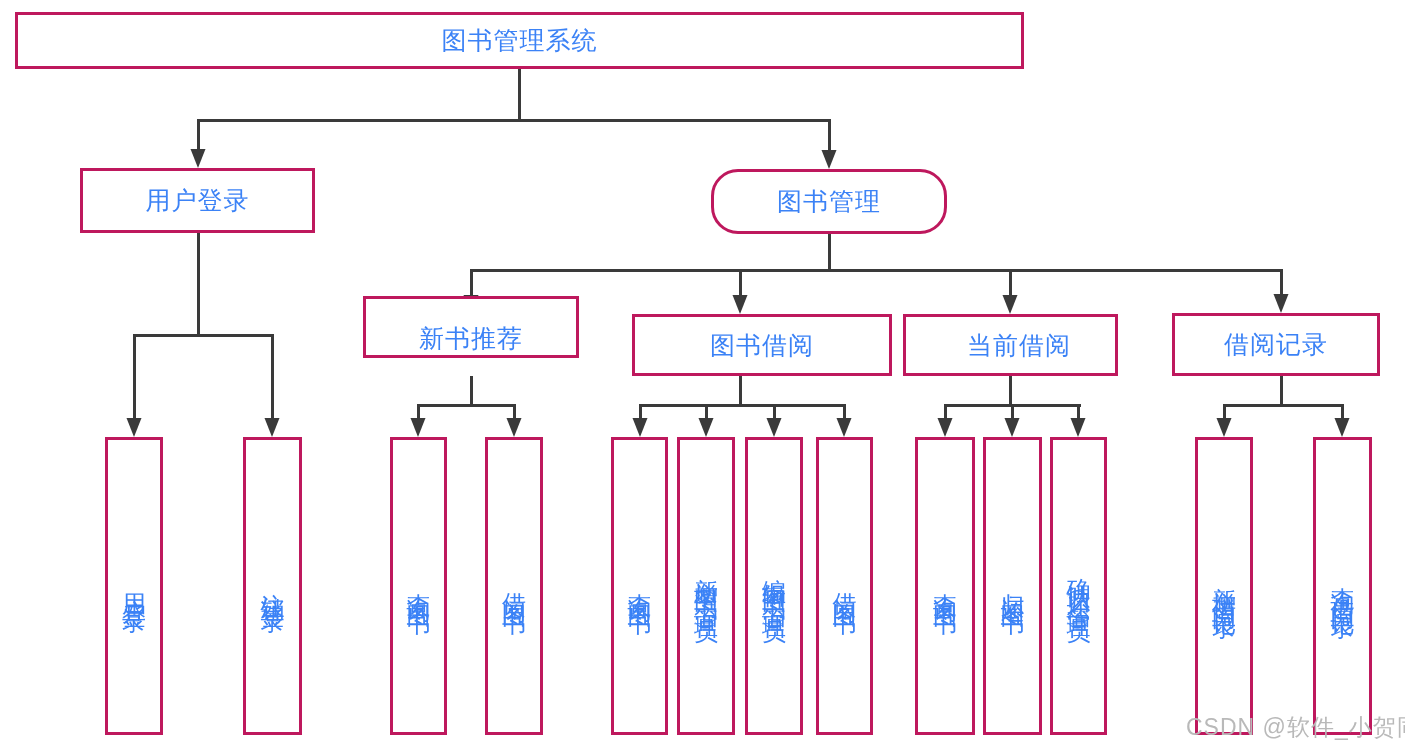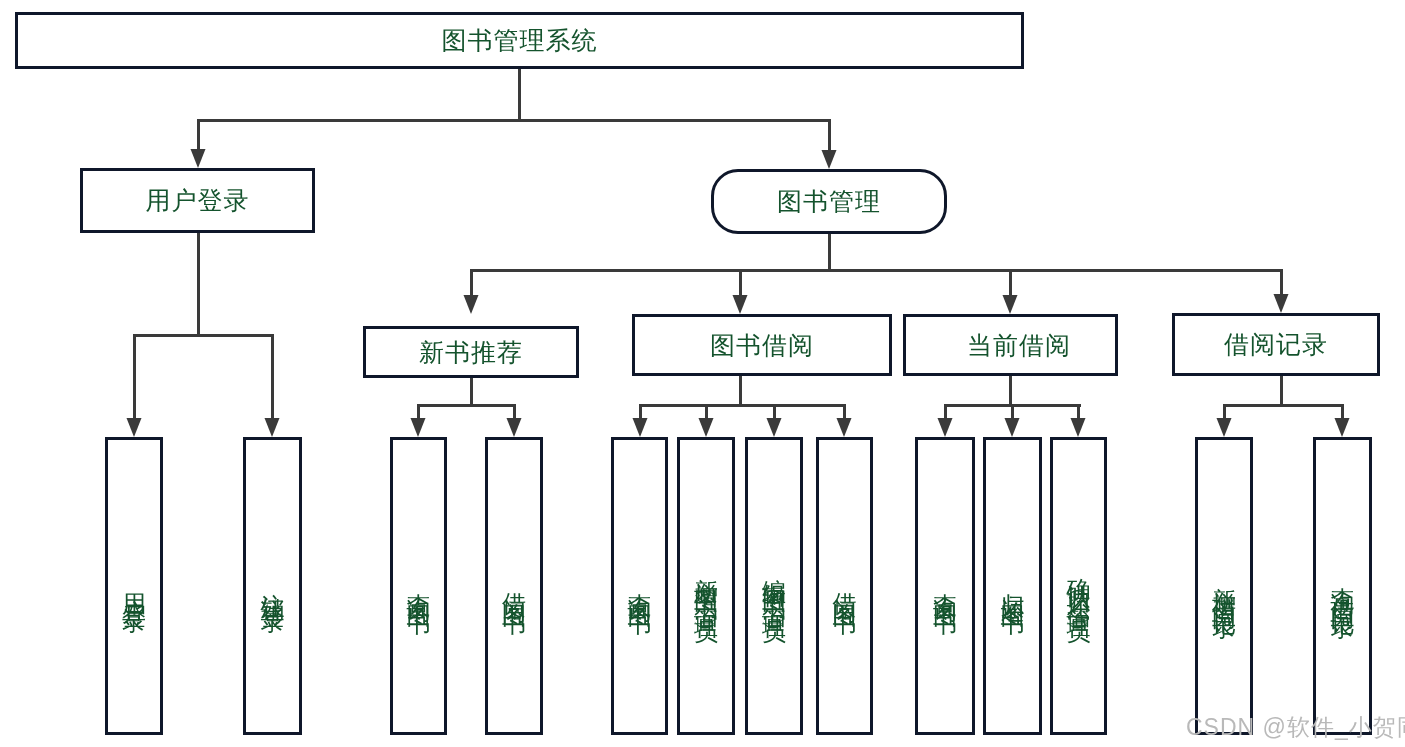--- a/index.html
+++ b/index.html
@@ -18,26 +18,26 @@
   .connectors {
     position: absolute;
     left: 0;
     top: 0;
     width: 1405px;
     height: 747px;
   }
   .node {
     position: absolute;
     box-sizing: border-box;
-    border: 3px solid #0f172a;
+    border: 3px solid #be185d;
     background: #ffffff;
     display: flex;
     align-items: center;
     justify-content: center;
-    color: #14532d;
+    color: #3b82f6;
   }
   .hbox .label {
     font-size: 25px;
     letter-spacing: 1px;
     white-space: nowrap;
   }
   .vbox .label {
     writing-mode: vertical-rl;
     text-orientation: mixed;
     font-size: 24px;
@@ -130,21 +130,21 @@
     <span class="label">图书管理系统</span>
   </div>
 
   <div class="node hbox" style="left:80px; top:168px; width:235px; height:65px;">
     <span class="label">用户登录</span>
   </div>
   <div class="node hbox" style="left:711px; top:169px; width:236px; height:65px;border-radius:27px;">
     <span class="label">图书管理</span>
   </div>
 
-  <div class="node hbox" style="left:363px; top:326px; width:216px; height:52px;">
+  <div class="node hbox" style="left:363px; top:296px; width:216px; height:62px;align-items:flex-end;">
     <span class="label">新书推荐</span>
   </div>
   <div class="node hbox" style="left:632px; top:314px; width:260px; height:62px;">
     <span class="label">图书借阅</span>
   </div>
   <div class="node hbox" style="left:903px; top:314px; width:215px; height:62px;padding-left:17px;">
     <span class="label">当前借阅</span>
   </div>
   <div class="node hbox" style="left:1172px; top:313px; width:208px; height:63px;text-align:center;">
     <span class="label">借阅记录</span>

